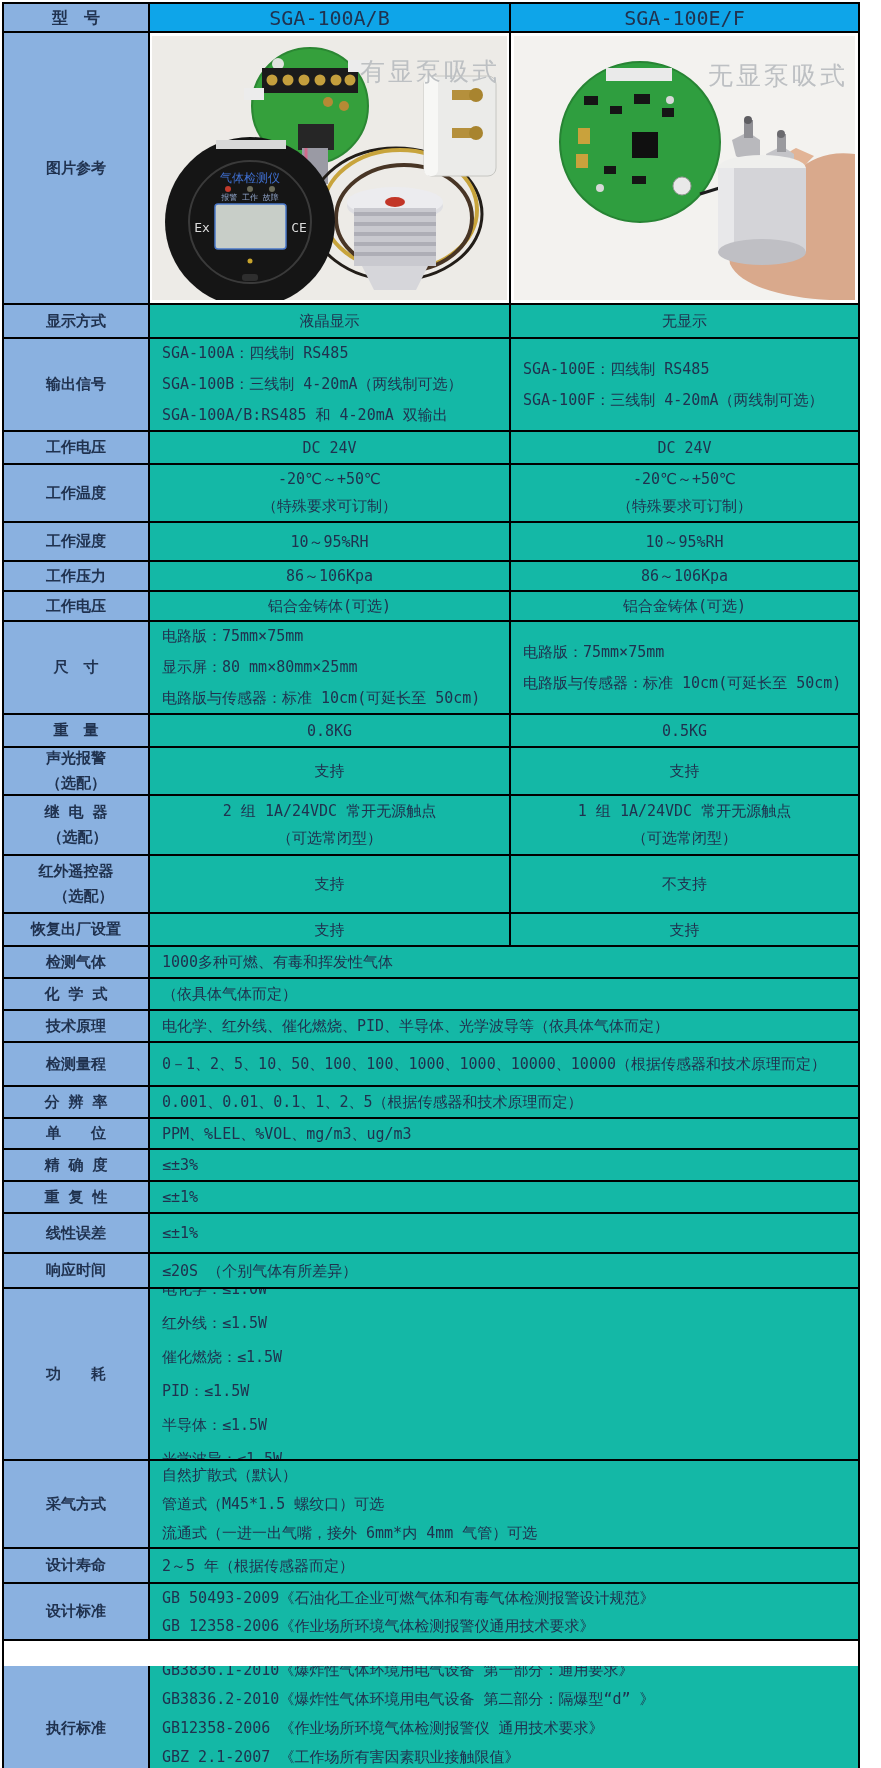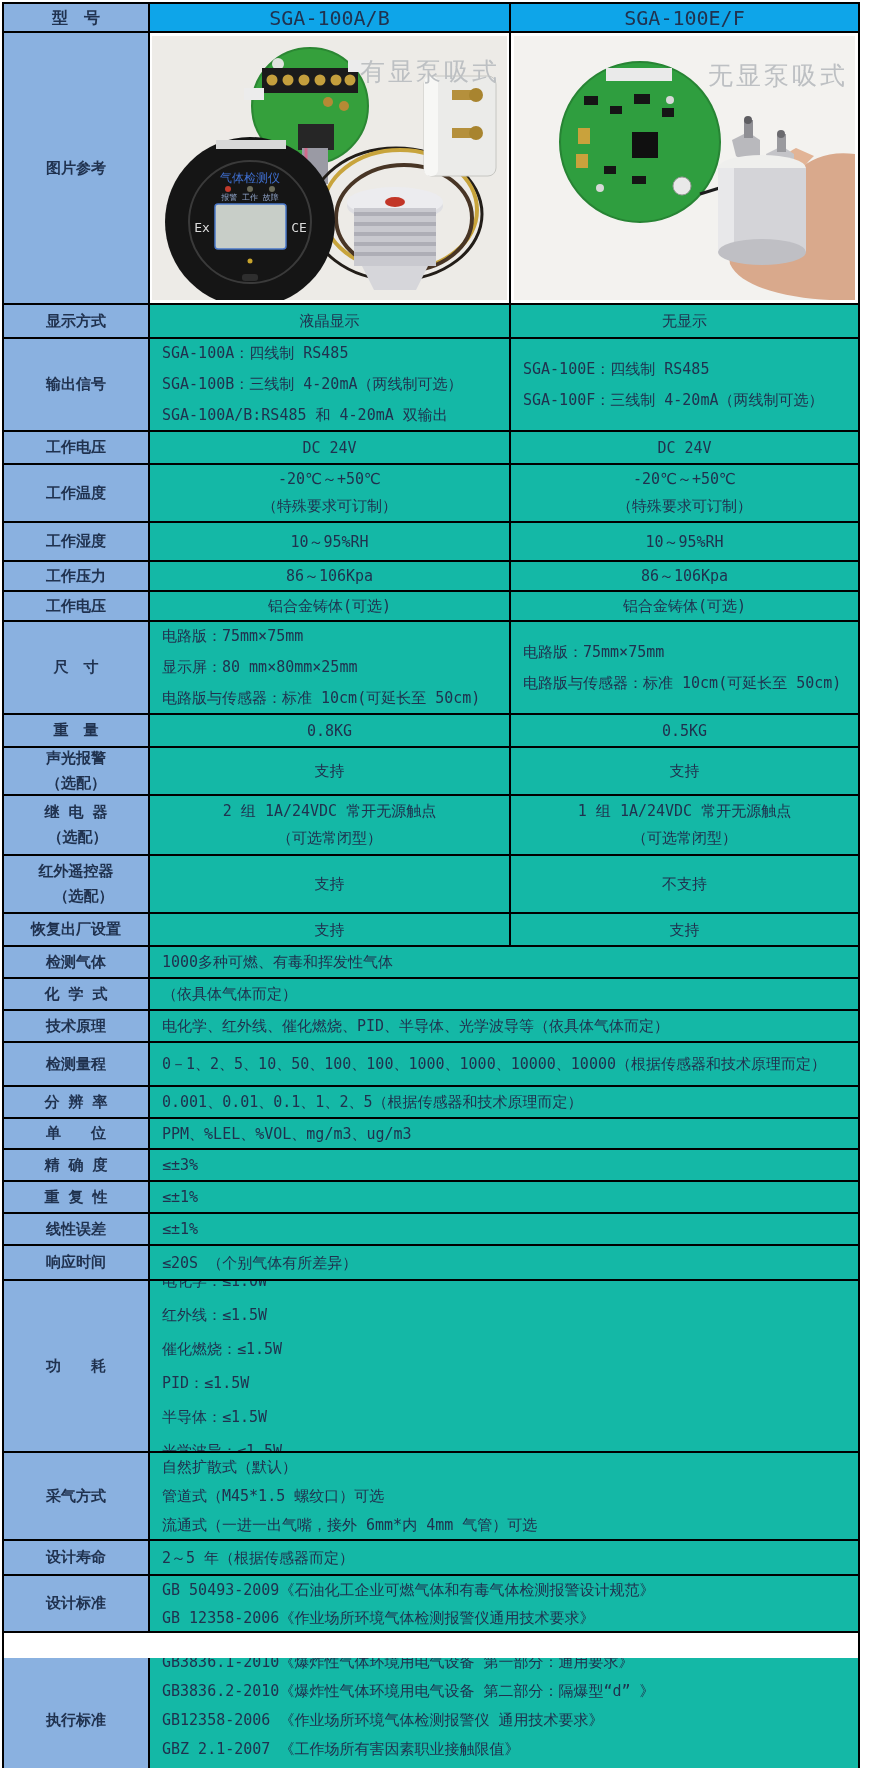--- a/index.html
+++ b/index.html
@@ -270,21 +270,21 @@
   <div class="tr span" style="height:32px">
     <div class="cell lbl br">精 确 度</div>
     <div class="cell val l">≤±3%</div>
   </div>
 
   <div class="tr span" style="height:32px">
     <div class="cell lbl br">重 复 性</div>
     <div class="cell val l">≤±1%</div>
   </div>
 
-  <div class="tr span" style="height:32px">
+  <div class="tr span" style="height:40px">
     <div class="cell lbl br">线性误差</div>
     <div class="cell val l">≤±1%</div>
   </div>
 
   <div class="tr span" style="height:35px">
     <div class="cell lbl br">响应时间</div>
     <div class="cell val l">≤20S （个别气体有所差异）</div>
   </div>
 
   <div class="tr span" style="height:172px">

